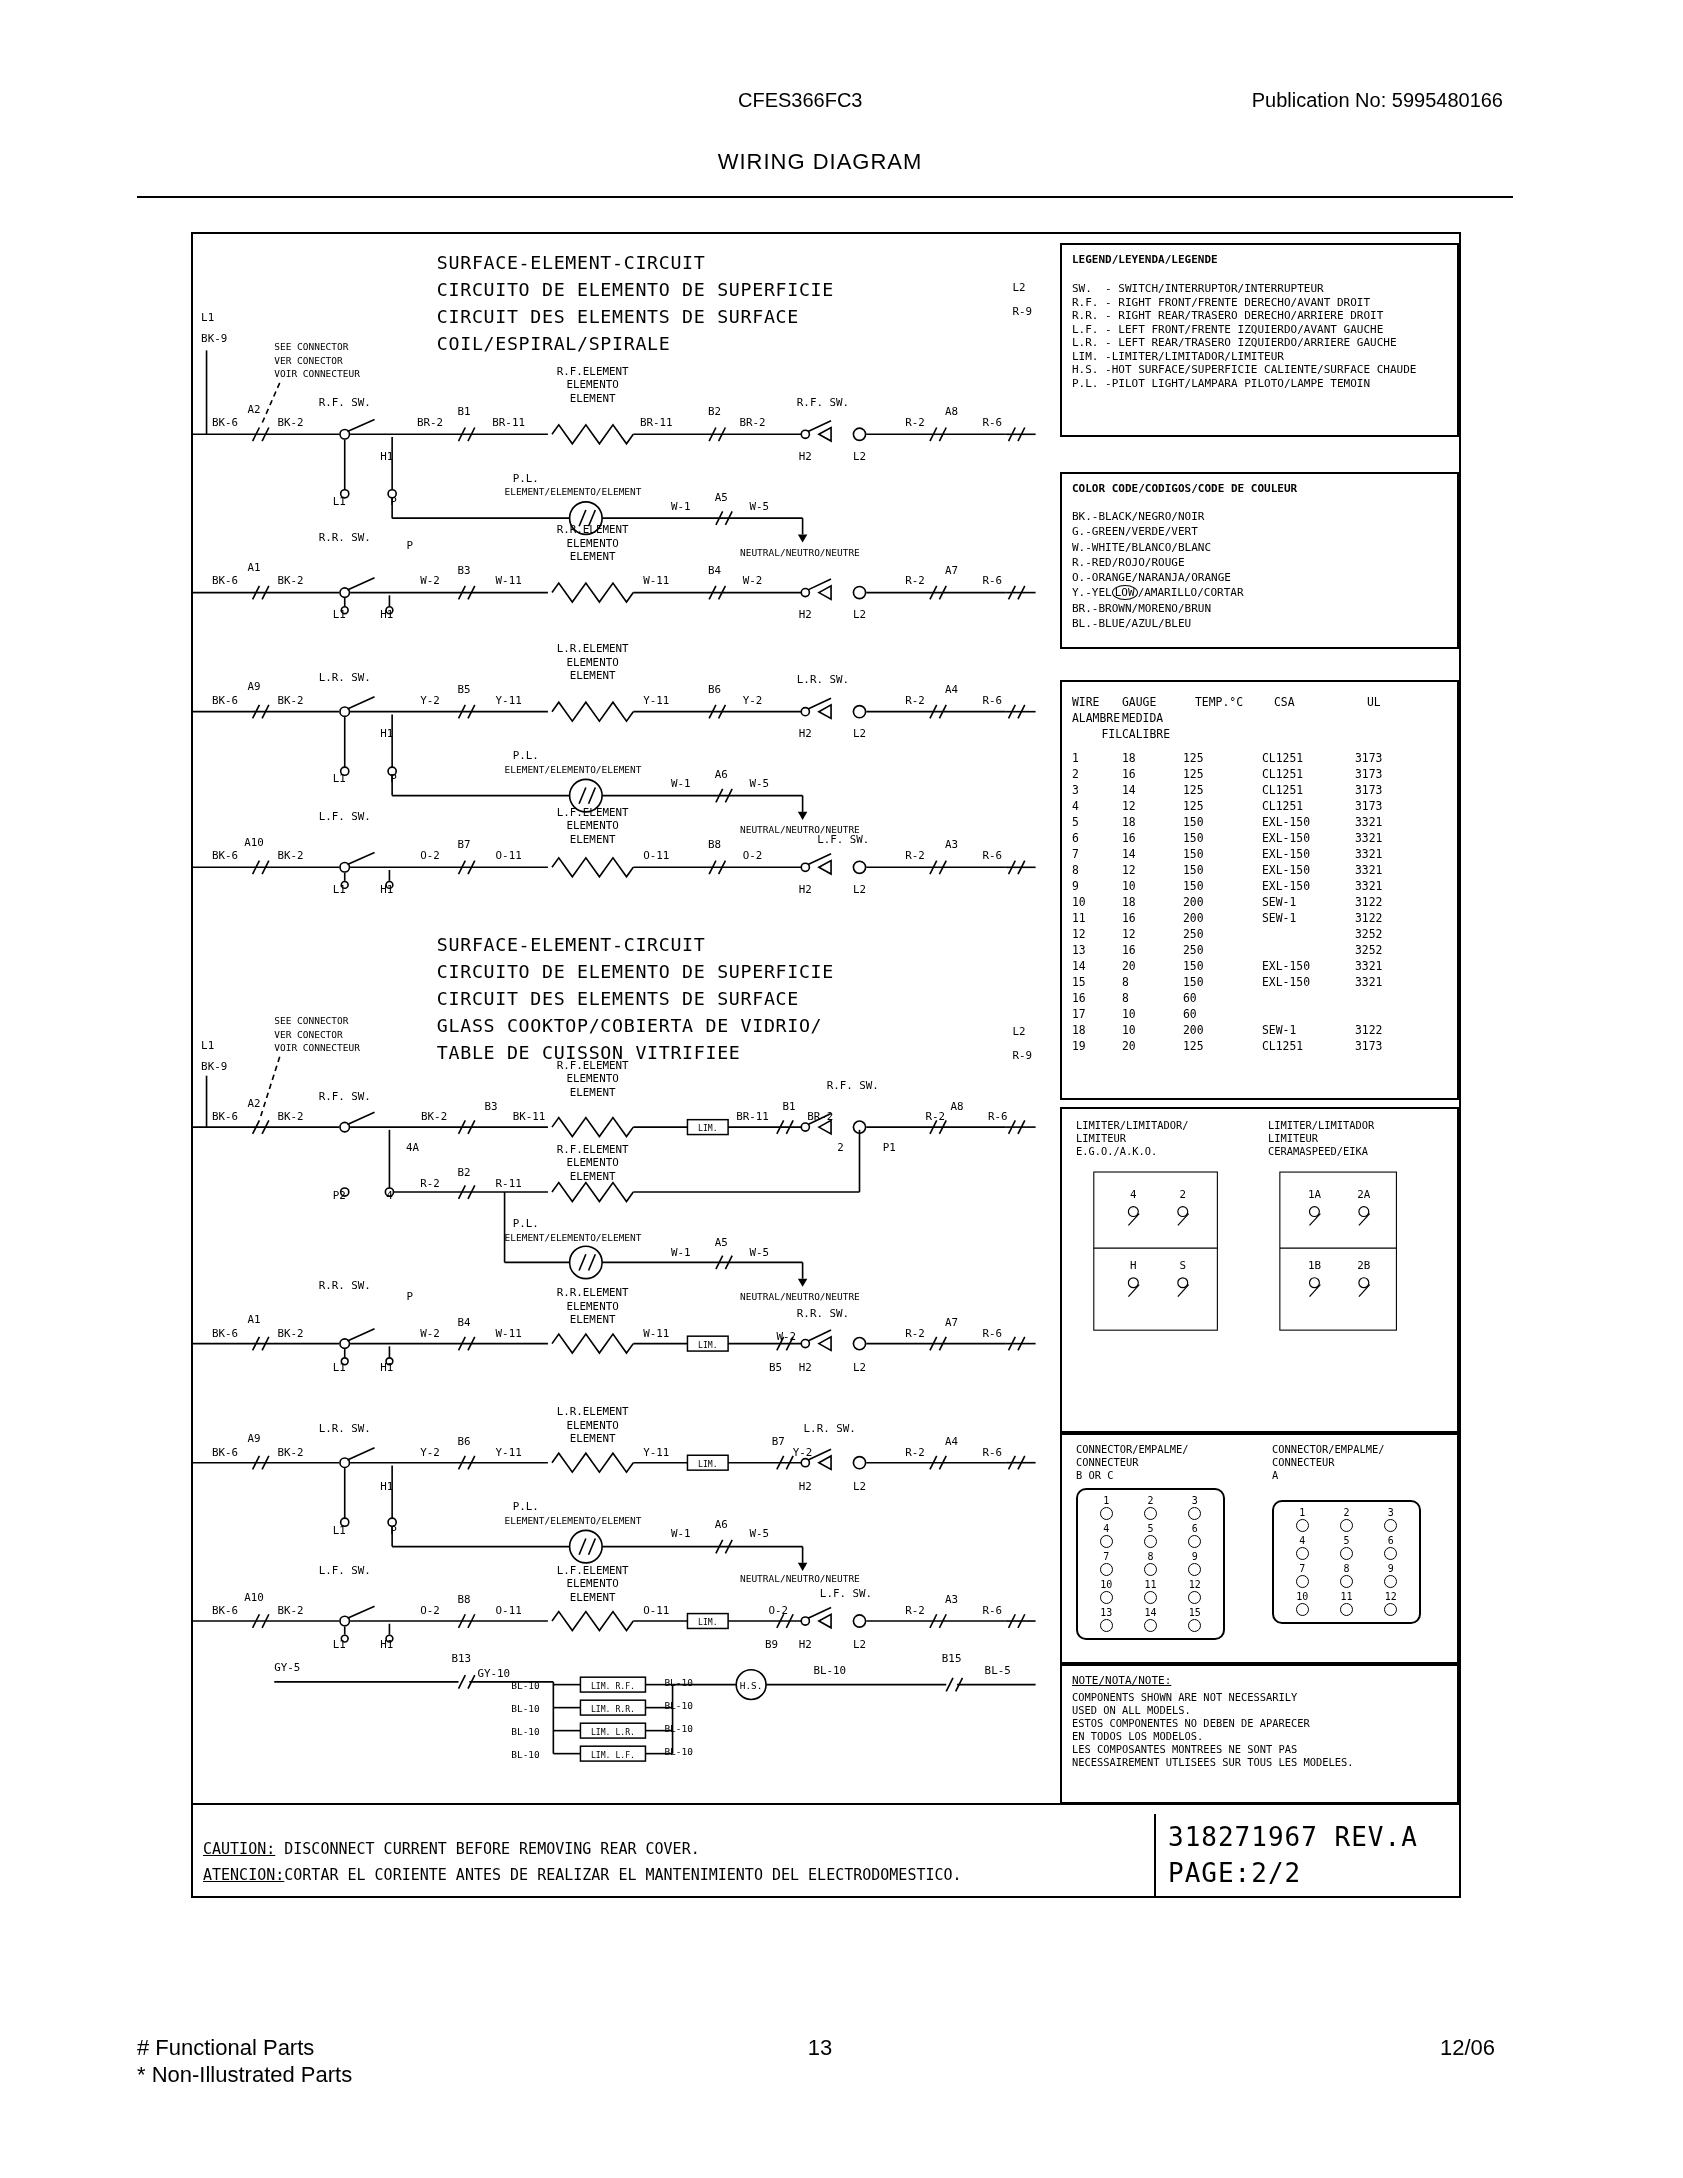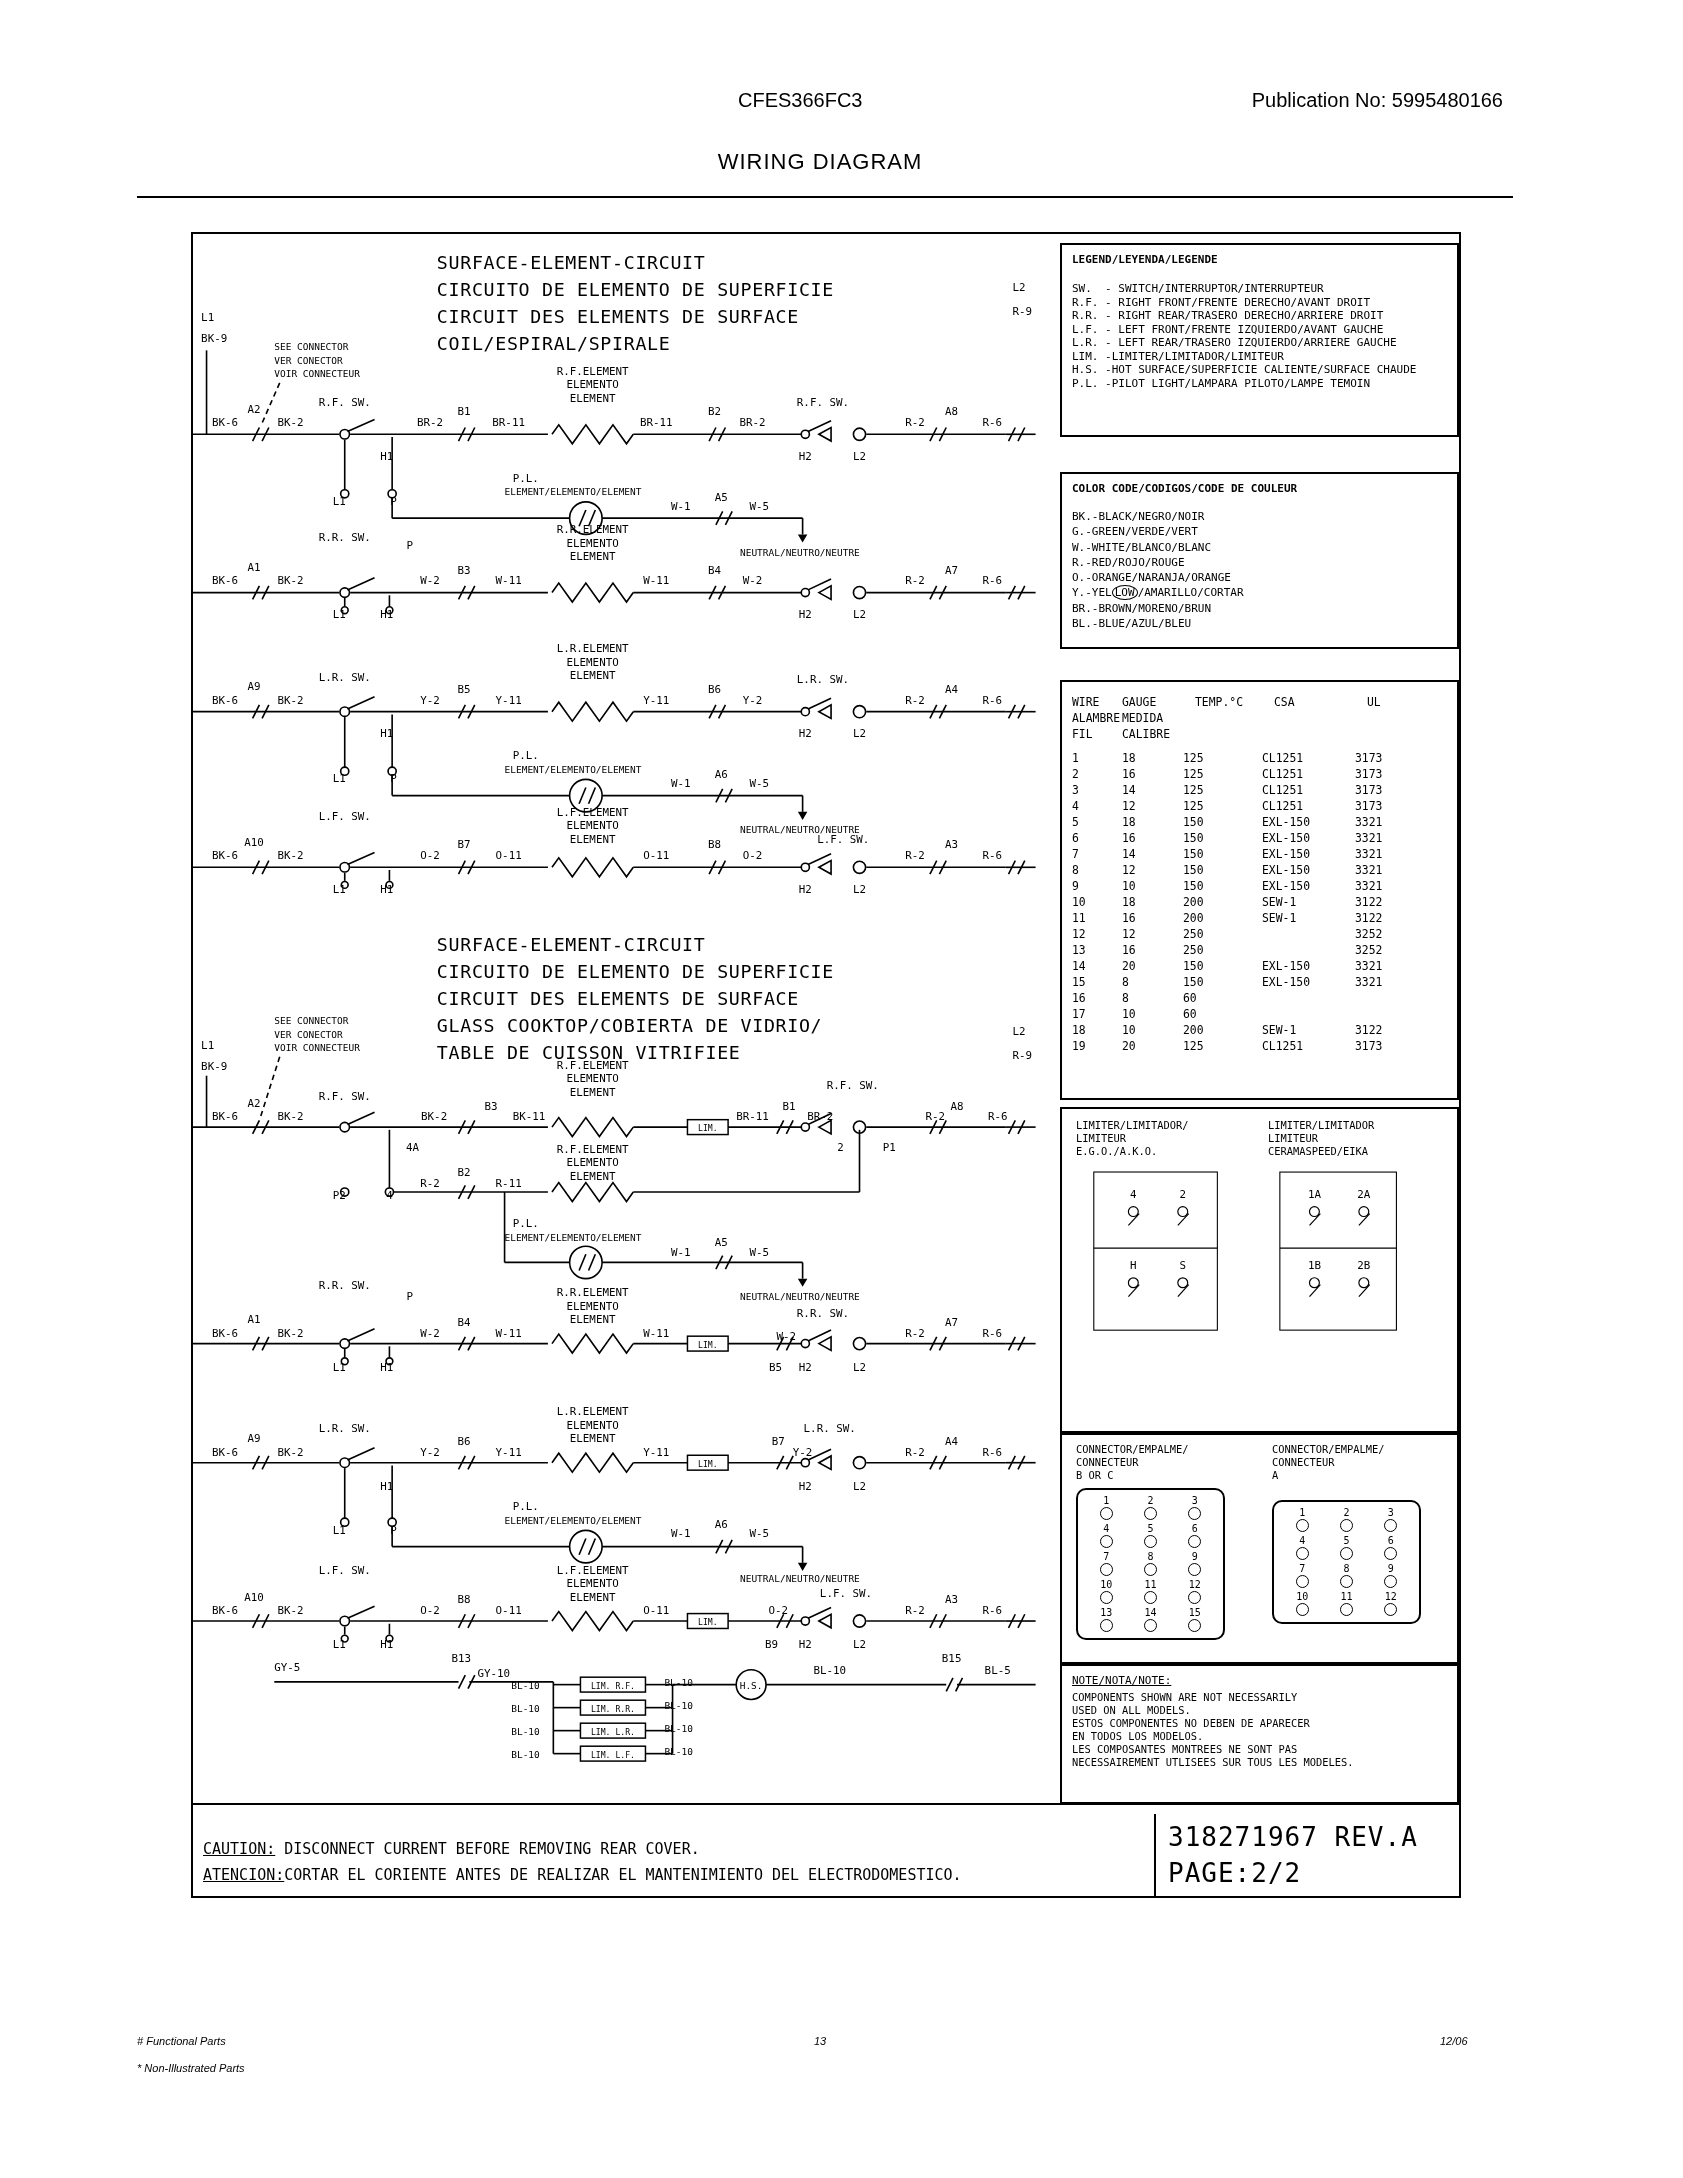--- a/index.html
+++ b/index.html
@@ -55,21 +55,21 @@
   .caution { position:absolute; left:0; top:1569px; width:1266px; height:93px;
              border-top:2px solid #000; display:flex; font-family:"DejaVu Sans Mono", monospace;align-items:flex-end; }
   .caution-left { width:961px; padding:8px 10px; }
   .caution-line { font-size:15px; line-height:26px; white-space:pre; }
   .caution-line .u { text-decoration:underline; }
   .caution-right { flex:1; border-left:2px solid #000; padding:8px 12px; }
   .part-number { font-size:26px; letter-spacing:1px; }
   .page-ref { font-size:26px; margin-top:6px; letter-spacing:1px; }
 
   
-  .ft { font-size:11px;font-style:italic; }
+  .ft { font-size:22px; }
 </style>
 </head>
 <body>
 
 <div class="abs hdr-model">CFES366FC3</div>
 <div class="abs hdr-pub">Publication No: 5995480166</div>
 <div class="abs hdr-title">WIRING DIAGRAM</div>
 <div class="abs hdr-rule"></div>
 
 <div class="frame">
@@ -638,21 +638,21 @@
         <div class="cc-line"><span>Y.-YEL</span><span class="circled">LOW</span><span>/AMARILLO/CORTAR</span></div>
         <div class="cc-line">BR.-BROWN/MORENO/BRUN</div>
         <div class="cc-line">BL.-BLUE/AZUL/BLEU</div>
       </div>
   </div>
 
   <div class="panel" id="wire-panel" style="top:446px;height:420px;padding-top:12px">
     <div id="wire-head">
         <div class="wt-row"><span style="width: 50px;">WIRE</span><span style="width: 61px;">GAUGE</span><span style="width: 79px; margin-left: 12px;">TEMP.°C</span><span style="width: 93px;">CSA</span><span style="width: 50px;">UL</span></div>
         <div class="wt-row"><span style="width: 50px;">ALAMBRE</span><span style="width: 61px;">MEDIDA</span><span style="width: 79px;"></span><span style="width: 93px;"></span><span style="width: 50px;"></span></div>
-        <div class="wt-row"><span style="width: 50px;">FIL</span><span style="width: 61px;">CALIBRE</span><span style="width: 79px;"></span><span style="width: 93px;"></span><span style="width: 50px;"></span></div>
+        <div class="wt-row"><span style="width: 50px; text-align: right;">FIL</span><span style="width: 61px;">CALIBRE</span><span style="width: 79px;"></span><span style="width: 93px;"></span><span style="width: 50px;"></span></div>
       </div>
     <div class="wt-gap"></div>
     <div id="wire-rows">
         <div class="wt-row"><span style="width: 50px;">1</span><span style="width: 61px;">18</span><span style="width: 79px;">125</span><span style="width: 93px;">CL1251</span><span style="width: 50px;">3173</span></div>
         <div class="wt-row"><span style="width: 50px;">2</span><span style="width: 61px;">16</span><span style="width: 79px;">125</span><span style="width: 93px;">CL1251</span><span style="width: 50px;">3173</span></div>
         <div class="wt-row"><span style="width: 50px;">3</span><span style="width: 61px;">14</span><span style="width: 79px;">125</span><span style="width: 93px;">CL1251</span><span style="width: 50px;">3173</span></div>
         <div class="wt-row"><span style="width: 50px;">4</span><span style="width: 61px;">12</span><span style="width: 79px;">125</span><span style="width: 93px;">CL1251</span><span style="width: 50px;">3173</span></div>
         <div class="wt-row"><span style="width: 50px;">5</span><span style="width: 61px;">18</span><span style="width: 79px;">150</span><span style="width: 93px;">EXL-150</span><span style="width: 50px;">3321</span></div>
         <div class="wt-row"><span style="width: 50px;">6</span><span style="width: 61px;">16</span><span style="width: 79px;">150</span><span style="width: 93px;">EXL-150</span><span style="width: 50px;">3321</span></div>
         <div class="wt-row"><span style="width: 50px;">7</span><span style="width: 61px;">14</span><span style="width: 79px;">150</span><span style="width: 93px;">EXL-150</span><span style="width: 50px;">3321</span></div>

